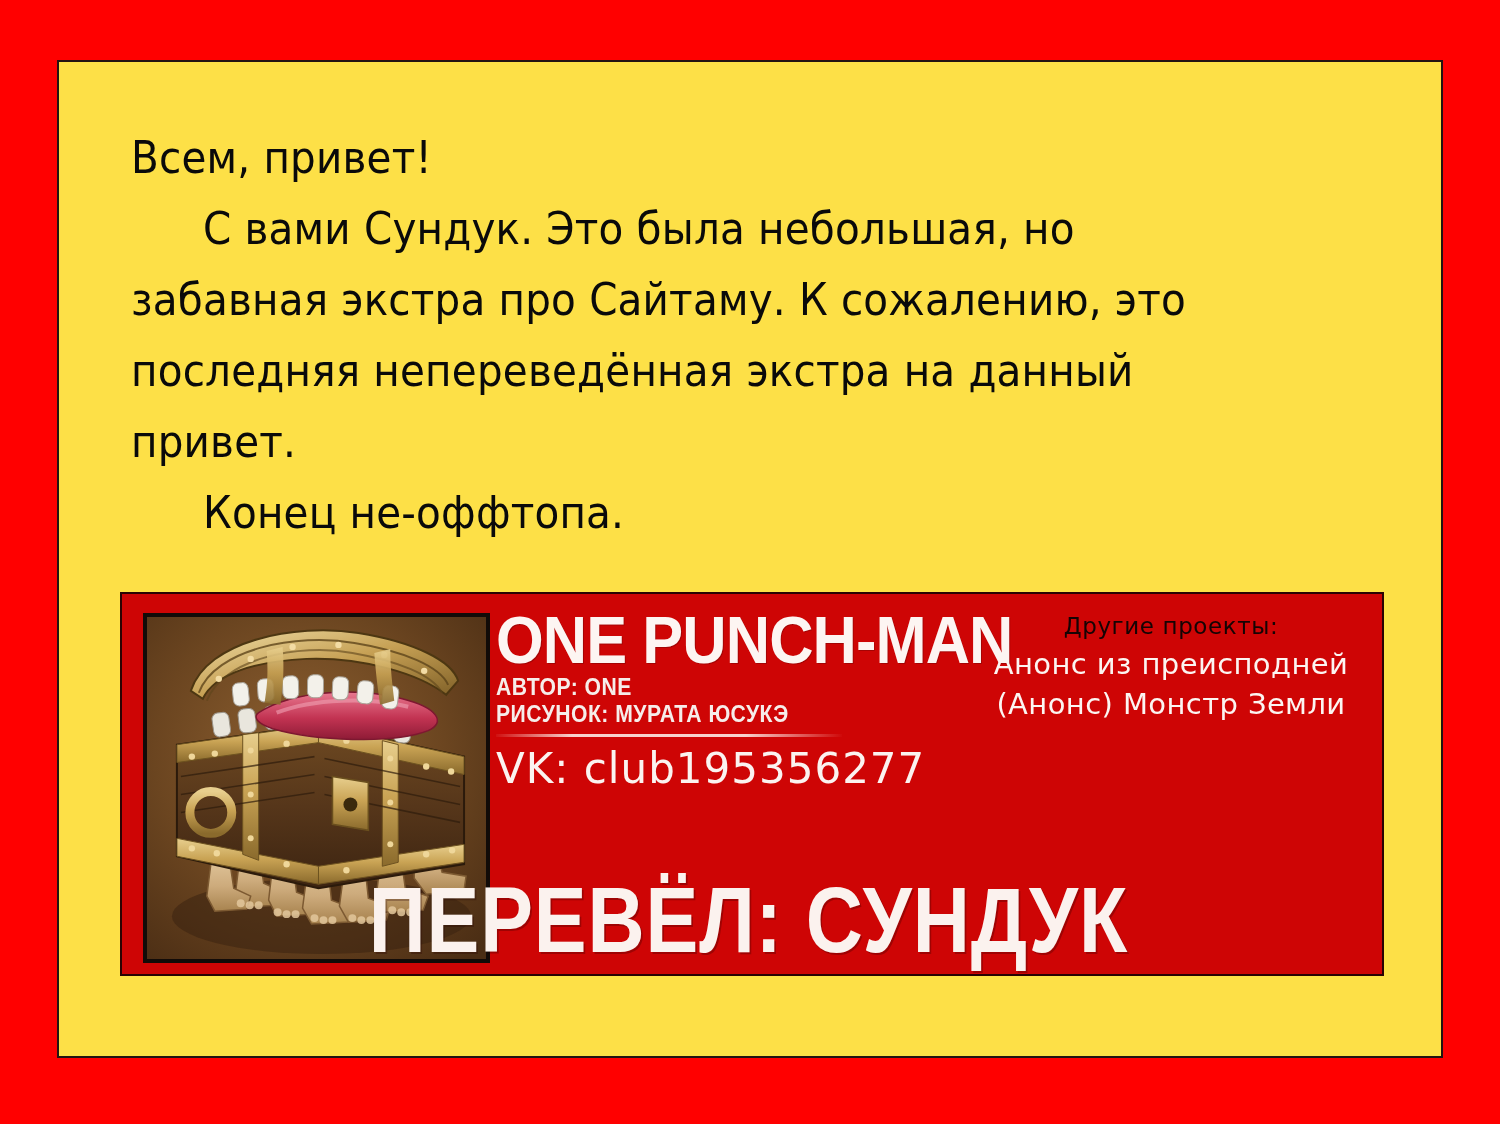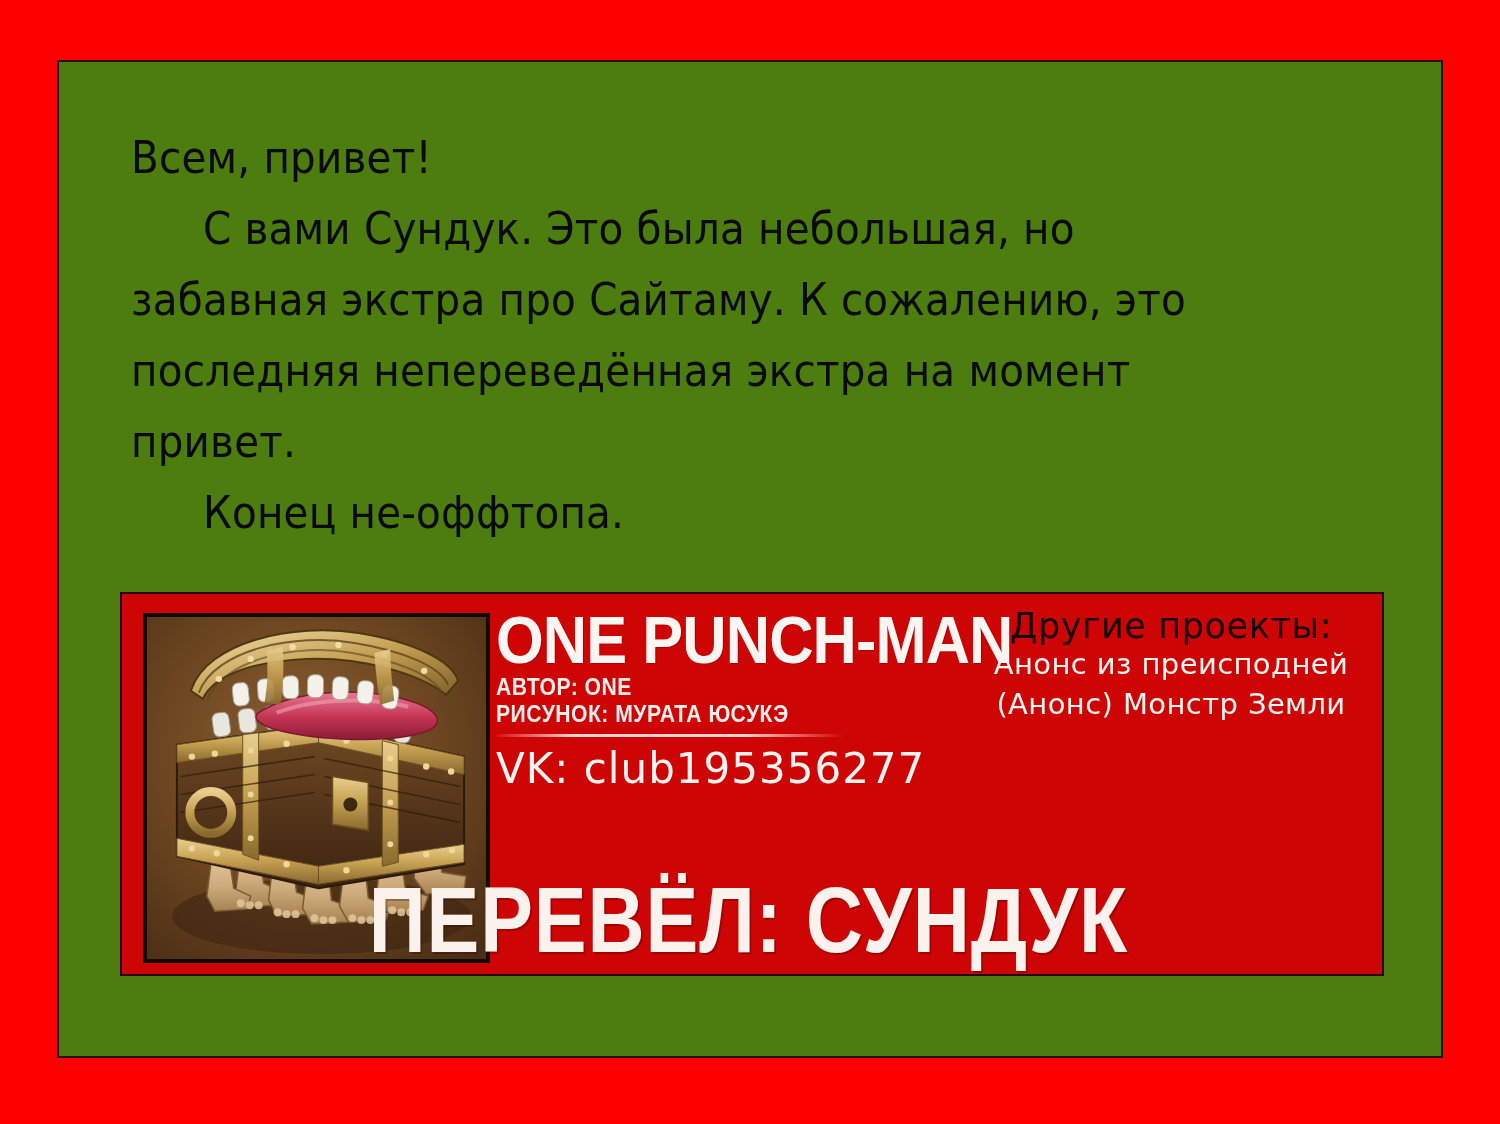--- a/index.html
+++ b/index.html
@@ -19,21 +19,21 @@
     overflow: hidden;
   }
 
   
   .sheet {
     position: absolute;
     left: 57px;
     top: 60px;
     width: 1386px;
     height: 998px;
-    background: #4d7c0f;
+    background: #fde047;
     border: 2px solid #231312;
     box-sizing: border-box;
   }
 
   
   .copy {
     position: absolute;
     left: 72px;
     top: 60px;
     width: 1260px;
@@ -125,21 +125,21 @@
   
   .projects {
     position: absolute;
     right: 8px;
     top: 14px;
     width: 406px;
     text-align: center;
   }
   .projects-heading {
     font-family: "DejaVu Sans", sans-serif;
-    font-size: 35px;
+    font-size: 23px;
     line-height: 36px;
     color: #150404;
     letter-spacing: 0.6px;
     white-space: nowrap;
   }
   .projects-item {
     font-family: "DejaVu Sans", sans-serif;
     font-size: 29px;
     line-height: 40px;
     color: #FCF5F2;
@@ -172,21 +172,21 @@
 <body>
 
 <div class="page">
 
   <div class="sheet">
 
     <div class="copy">
       <div class="copy-line">Всем, привет!</div>
       <div class="copy-line indent">С вами Сундук. Это была небольшая, но</div>
       <div class="copy-line">забавная экстра про Сайтаму. К сожалению, это</div>
-      <div class="copy-line">последняя непереведённая экстра на момент</div>
+      <div class="copy-line">последняя непереведённая экстра на данный</div>
       <div class="copy-line">привет.</div>
       <div class="copy-line indent">Конец не-оффтопа.</div>
     </div>
 
     <div class="banner">
 
       <div class="chest-frame">
         <svg class="chest-svg" viewBox="0 0 340 343" preserveAspectRatio="none">
           <defs>
             <radialGradient id="bg" cx="45%" cy="40%" r="78%">

